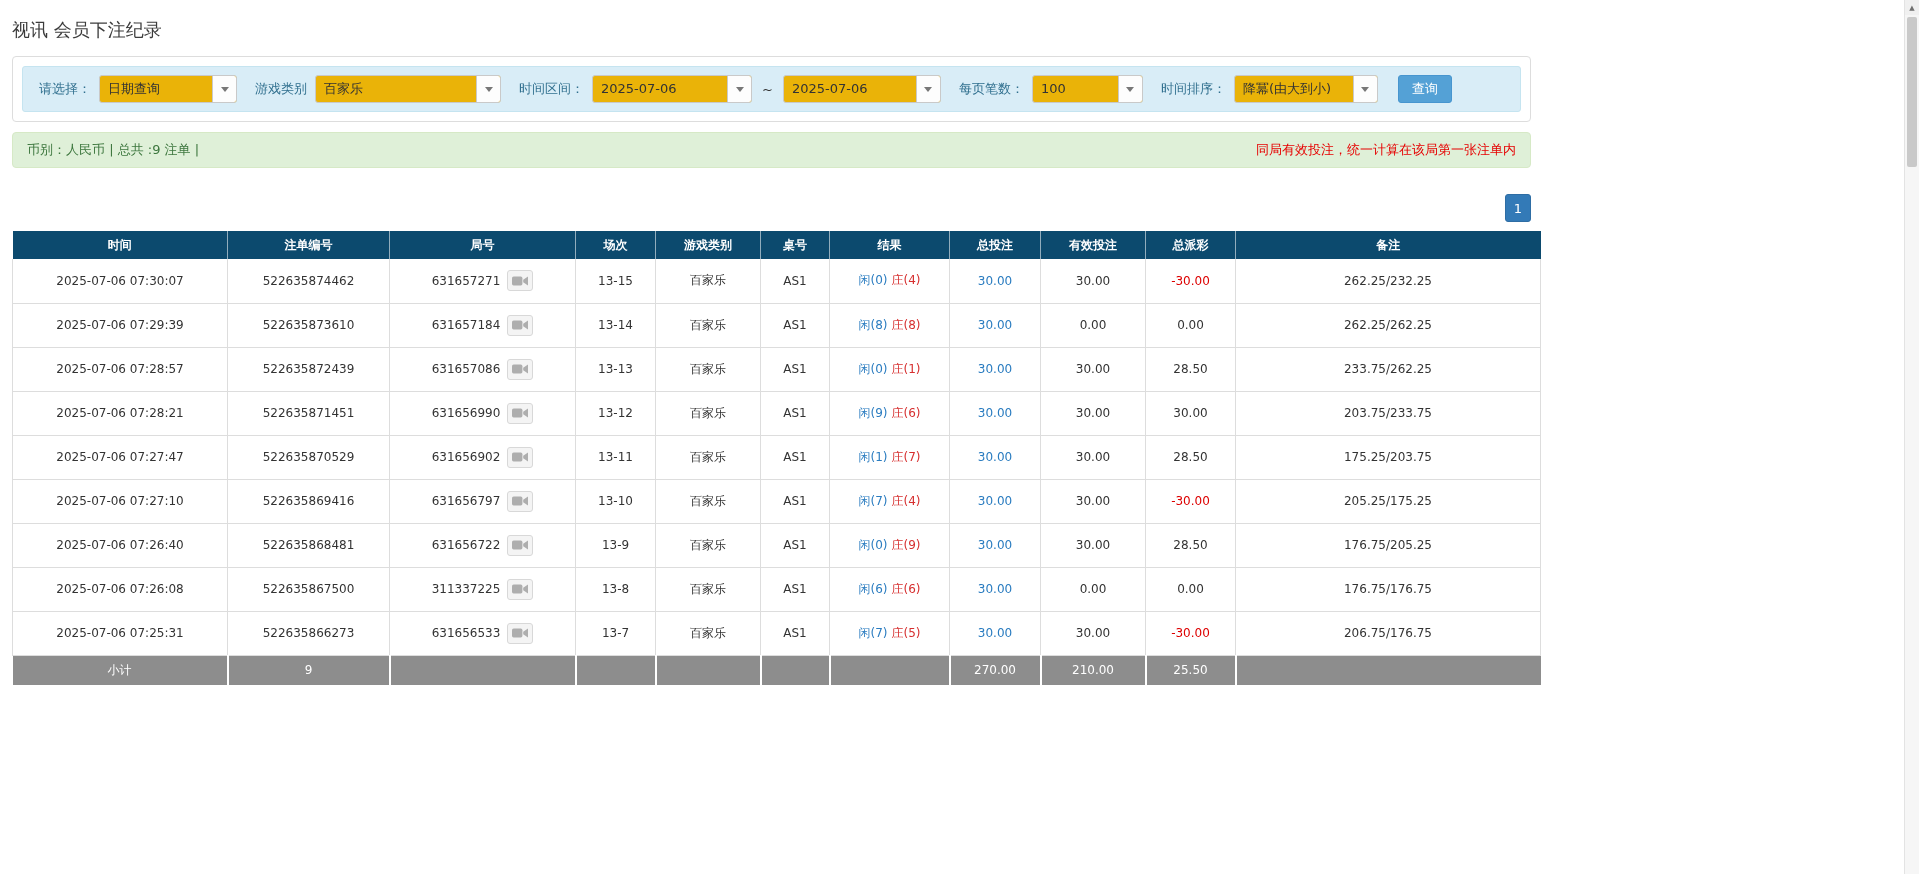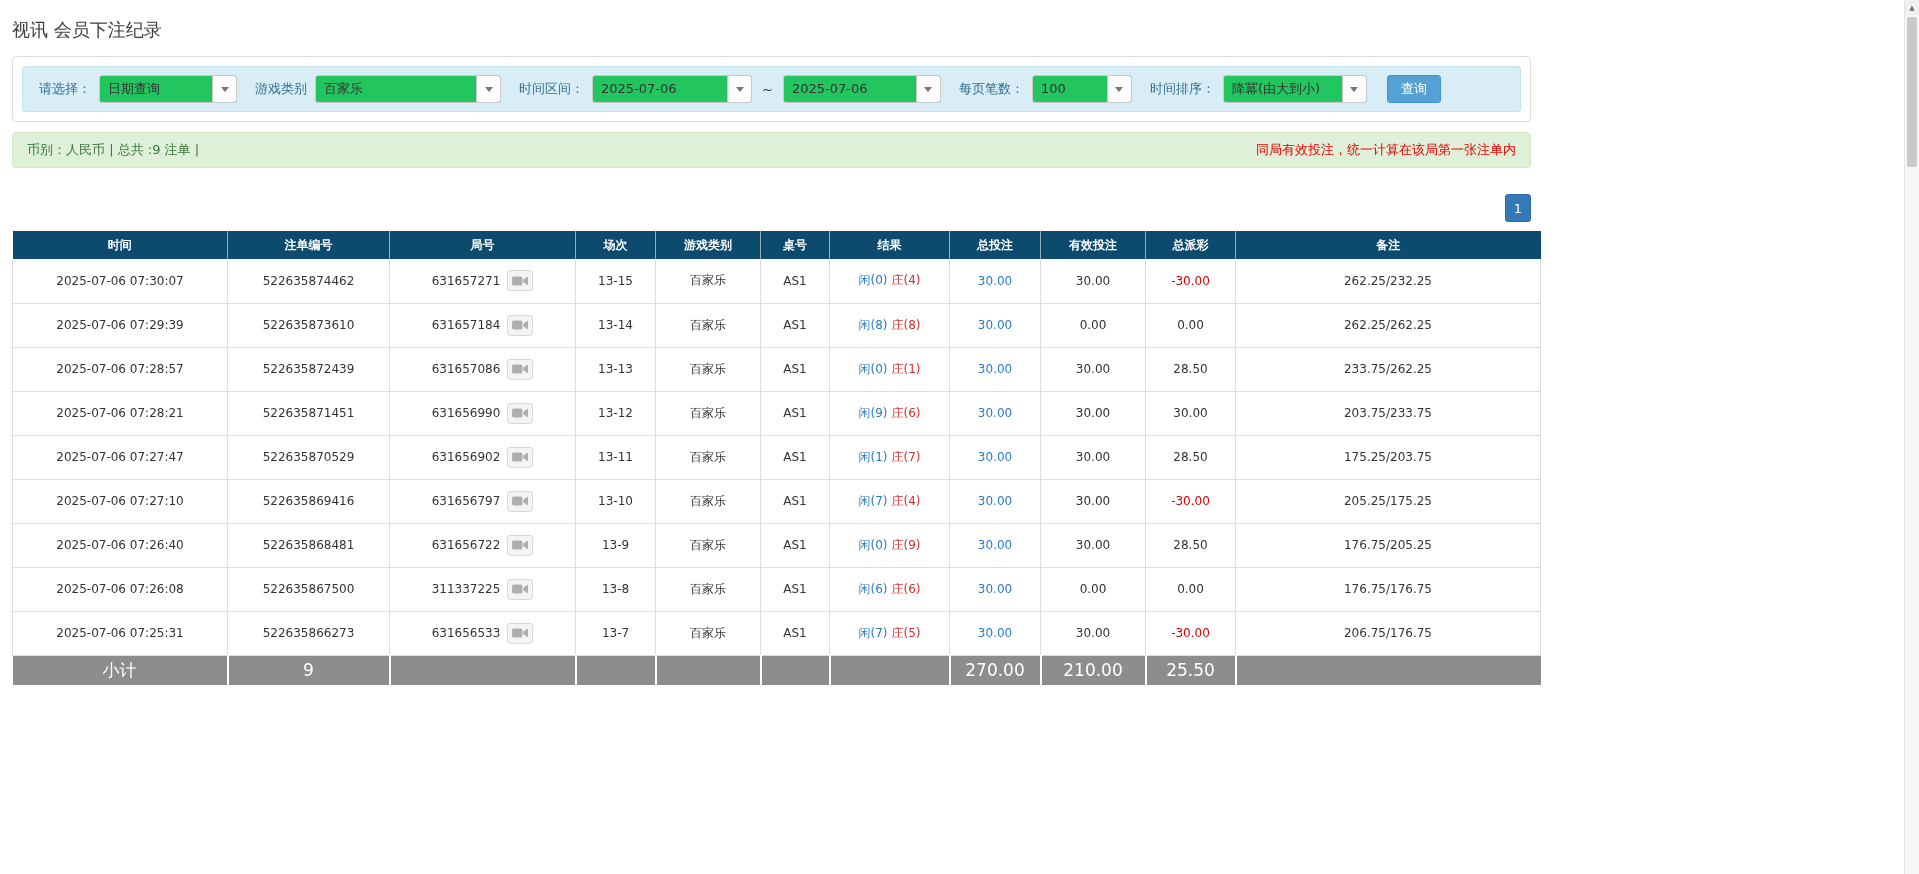--- a/index.html
+++ b/index.html
@@ -19,21 +19,21 @@
   
   .filter-panel { border: 1px solid #ddd; border-radius: 4px; padding: 9px; margin-bottom: 10px; }
   .filter-bar {
     background: #d9edf7; border: 1px solid #c5e4f0; border-radius: 3px;
     display: flex; align-items: center; padding: 8px 12px; gap: 8px;
     font-size: 13px;
   }
   .flabel { color: #31708f; white-space: nowrap; margin-left: 10px; }
   .flabel:first-child { margin-left: 4px; }
   .combo {
-    display: inline-flex; align-items: stretch; background: #22c55e;
+    display: inline-flex; align-items: stretch; background: #eab308;
     border: 1px solid #c9c9c9; border-radius: 3px; height: 28px; overflow: hidden;
   }
   .combo-value { flex: 1; padding: 0 8px; line-height: 26px; font-size: 13px; color: #333; white-space: nowrap; overflow: hidden; }
   .combo-arrow {
     width: 24px; border-left: 1px solid #c9c9c9; background: #fdfdfd;
     display: flex; align-items: center; justify-content: center; cursor: pointer;
   }
   .caret { width: 0; height: 0; border-left: 4px solid transparent; border-right: 4px solid transparent; border-top: 5px solid #777; }
   .tilde { color: #333; margin: 0 2px; }
   .btn-search {
@@ -77,21 +77,21 @@
     width: 26px; height: 21px; background: #f4f4f4; border: 1px solid #d8d8d8; border-radius: 3px;
     cursor: pointer;
   }
   .player { color: #2a7cc0; margin-right: 4px; }
   .banker { color: #d62f2f; margin-top: 35px; }
   .bet-link { color: #2a7cc0; text-decoration: none; cursor: pointer; }
   td.payout.neg { color: #dd0000; text-align: center; }
 
   
   table.records tfoot td {
-    background: #8d8d8d; color: #fff; height: 31px; text-align: center; font-size: 17px;
+    background: #8d8d8d; color: #fff; height: 31px; text-align: center; font-size: 12px;
     border-right: 2px solid #fff; border-bottom: 2px solid #fff;
   }
   table.records tfoot td:last-child { border-right: none; }
 
   
   .scrollbar { position: fixed; top: 0; right: 0; width: 15px; height: 874px; background: #f6f6f6; border-left: 1px solid #e3e3e3; }
   .scrollbar .arrow-up {
     height: 15px; display: flex; align-items: center; justify-content: center;
     font-size: 7px; color: #707070; background: #f0f0f0; cursor: pointer;
   }
@@ -131,21 +131,21 @@
       </div>
       <span class="tilde">~</span>
       <div class="combo" style="width:158px">
         <span class="combo-value">2025-07-06</span>
         <span class="combo-arrow">
             <i class="caret"></i>
           </span>
       </div>
 
       <span class="flabel">每页笔数：</span>
-      <div class="combo" style="width:100px">
+      <div class="combo" style="width:111px">
         <span class="combo-value">100</span>
         <span class="combo-arrow">
             <i class="caret"></i>
           </span>
       </div>
 
       <span class="flabel">时间排序：</span>
       <div class="combo" style="width:144px">
         <span class="combo-value">降冪(由大到小)</span>
         <span class="combo-arrow">

